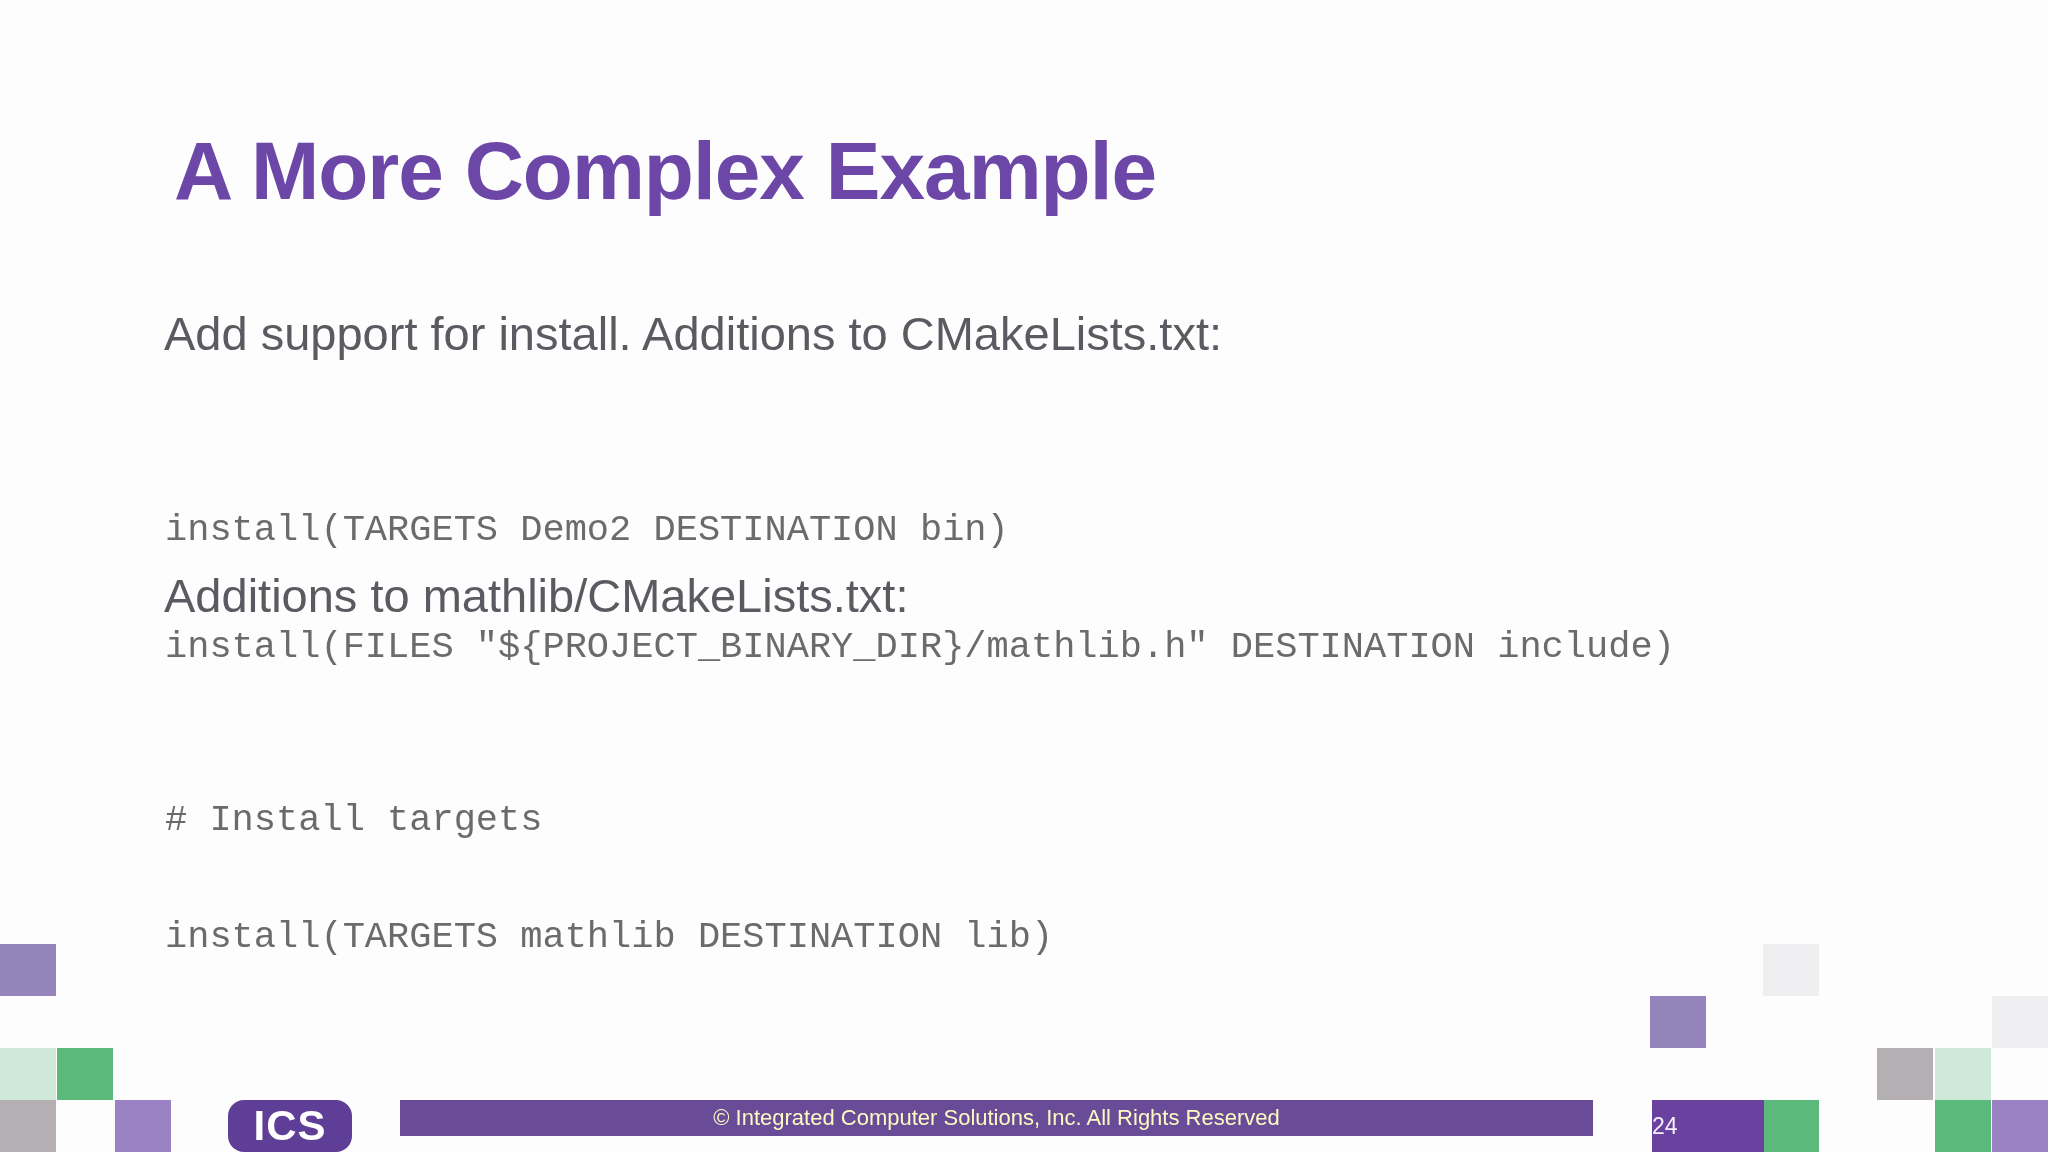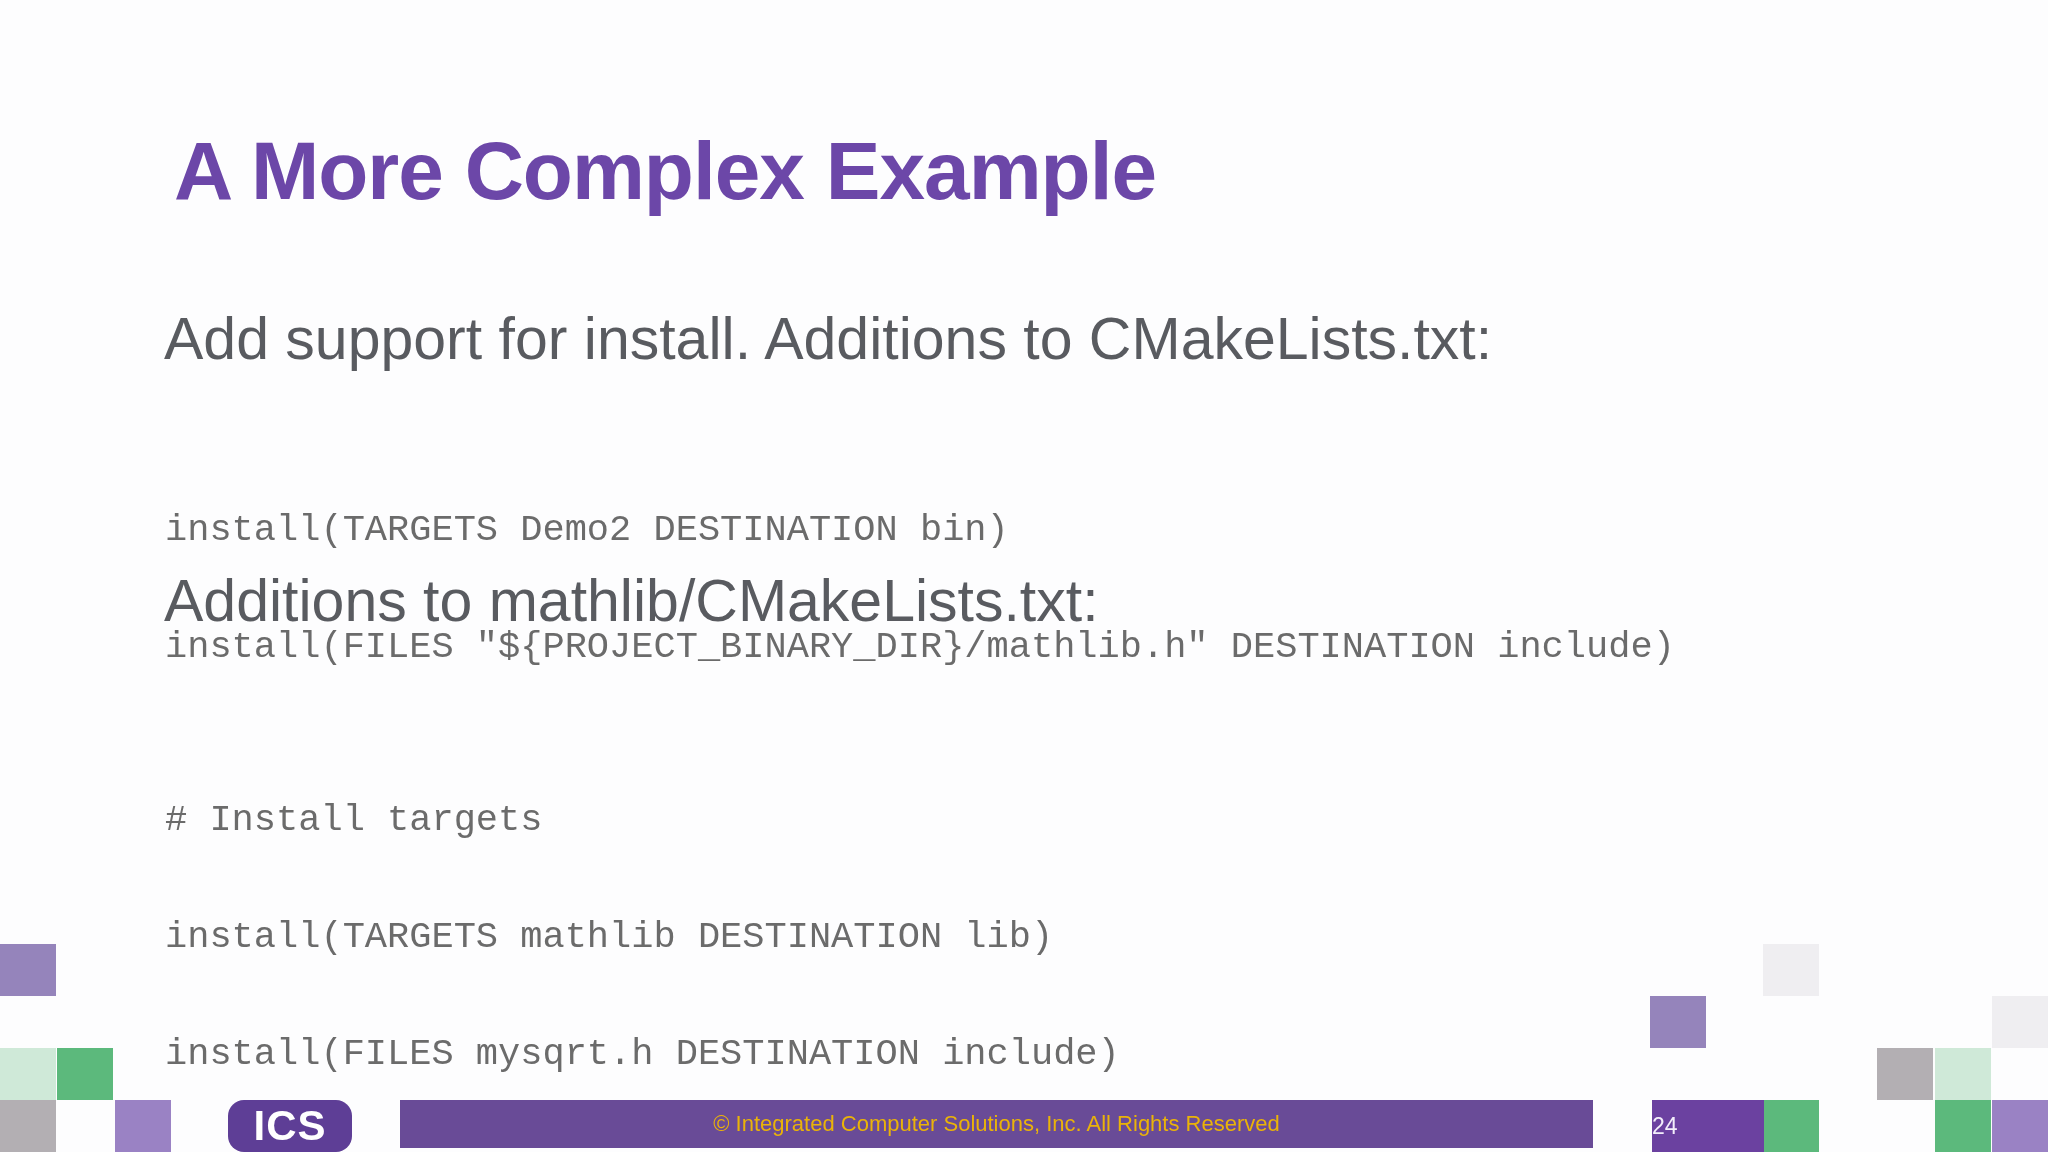--- a/index.html
+++ b/index.html
@@ -24,21 +24,21 @@
     font-weight: 700;
     line-height: 1;
     letter-spacing: -1px;
     color: var(--title-color, #6c47a8);
     white-space: nowrap;
   }
   .body-heading {
     position: absolute;
     left: 164px;
     margin: 0;
-    font-size: 59px;
+    font-size: 47px;
     font-weight: 400;
     line-height: 1;
     color: var(--body-color, #595b60);
     white-space: nowrap;
   }
   .heading-1 { top: 310px; }
   .heading-2 { top: 572px; }
   .code-block {
     position: absolute;
     left: 165px;
@@ -67,23 +67,23 @@
     letter-spacing: 1px;
     display: flex;
     align-items: center;
     justify-content: center;
   }
   .footer-bar {
     position: absolute;
     left: 400px;
     top: 1100px;
     width: 1193px;
-    height: 48px;
+    height: 36px;
     background: var(--bar-bg, #694b97);
-    color: #eab308;
+    color: #fef9c3;
     font-size: 22px;
     display: flex;
     align-items: center;
     justify-content: center;
     white-space: nowrap;
   }
   .page-box {
     position: absolute;
     left: 1652px;
     top: 1100px;
@@ -113,21 +113,20 @@
   <div class="code-block code-1">
     <div class="code-line">install(TARGETS Demo2 DESTINATION bin)</div>
     <div class="code-line">install(FILES "${PROJECT_BINARY_DIR}/mathlib.h" DESTINATION include)</div>
   </div>
 
   <p class="body-heading heading-2">Additions to mathlib/CMakeLists.txt:</p>
 
   <div class="code-block code-2">
     <div class="code-line"># Install targets</div>
     <div class="code-line">install(TARGETS mathlib DESTINATION lib)</div>
-    <div class="code-line">install(FILES mysqrt.h DESTINATION include)</div>
   </div>
 
   <div id="decor-container">
       <div class="decor-square" style="left: 0px; top: 944px; background: rgb(149, 132, 187);"></div>
       <div class="decor-square" style="left: 0px; top: 1048px; background: rgb(207, 233, 216);"></div>
       <div class="decor-square" style="left: 57px; top: 1048px; background: rgb(92, 185, 124);"></div>
       <div class="decor-square" style="left: 0px; top: 1100px; background: rgb(179, 175, 179);"></div>
       <div class="decor-square" style="left: 115px; top: 1100px; background: rgb(154, 130, 196);"></div>
       <div class="decor-square" style="left: 1763px; top: 944px; background: rgb(239, 238, 241);"></div>
       <div class="decor-square" style="left: 1650px; top: 996px; background: rgb(149, 132, 187);"></div>

